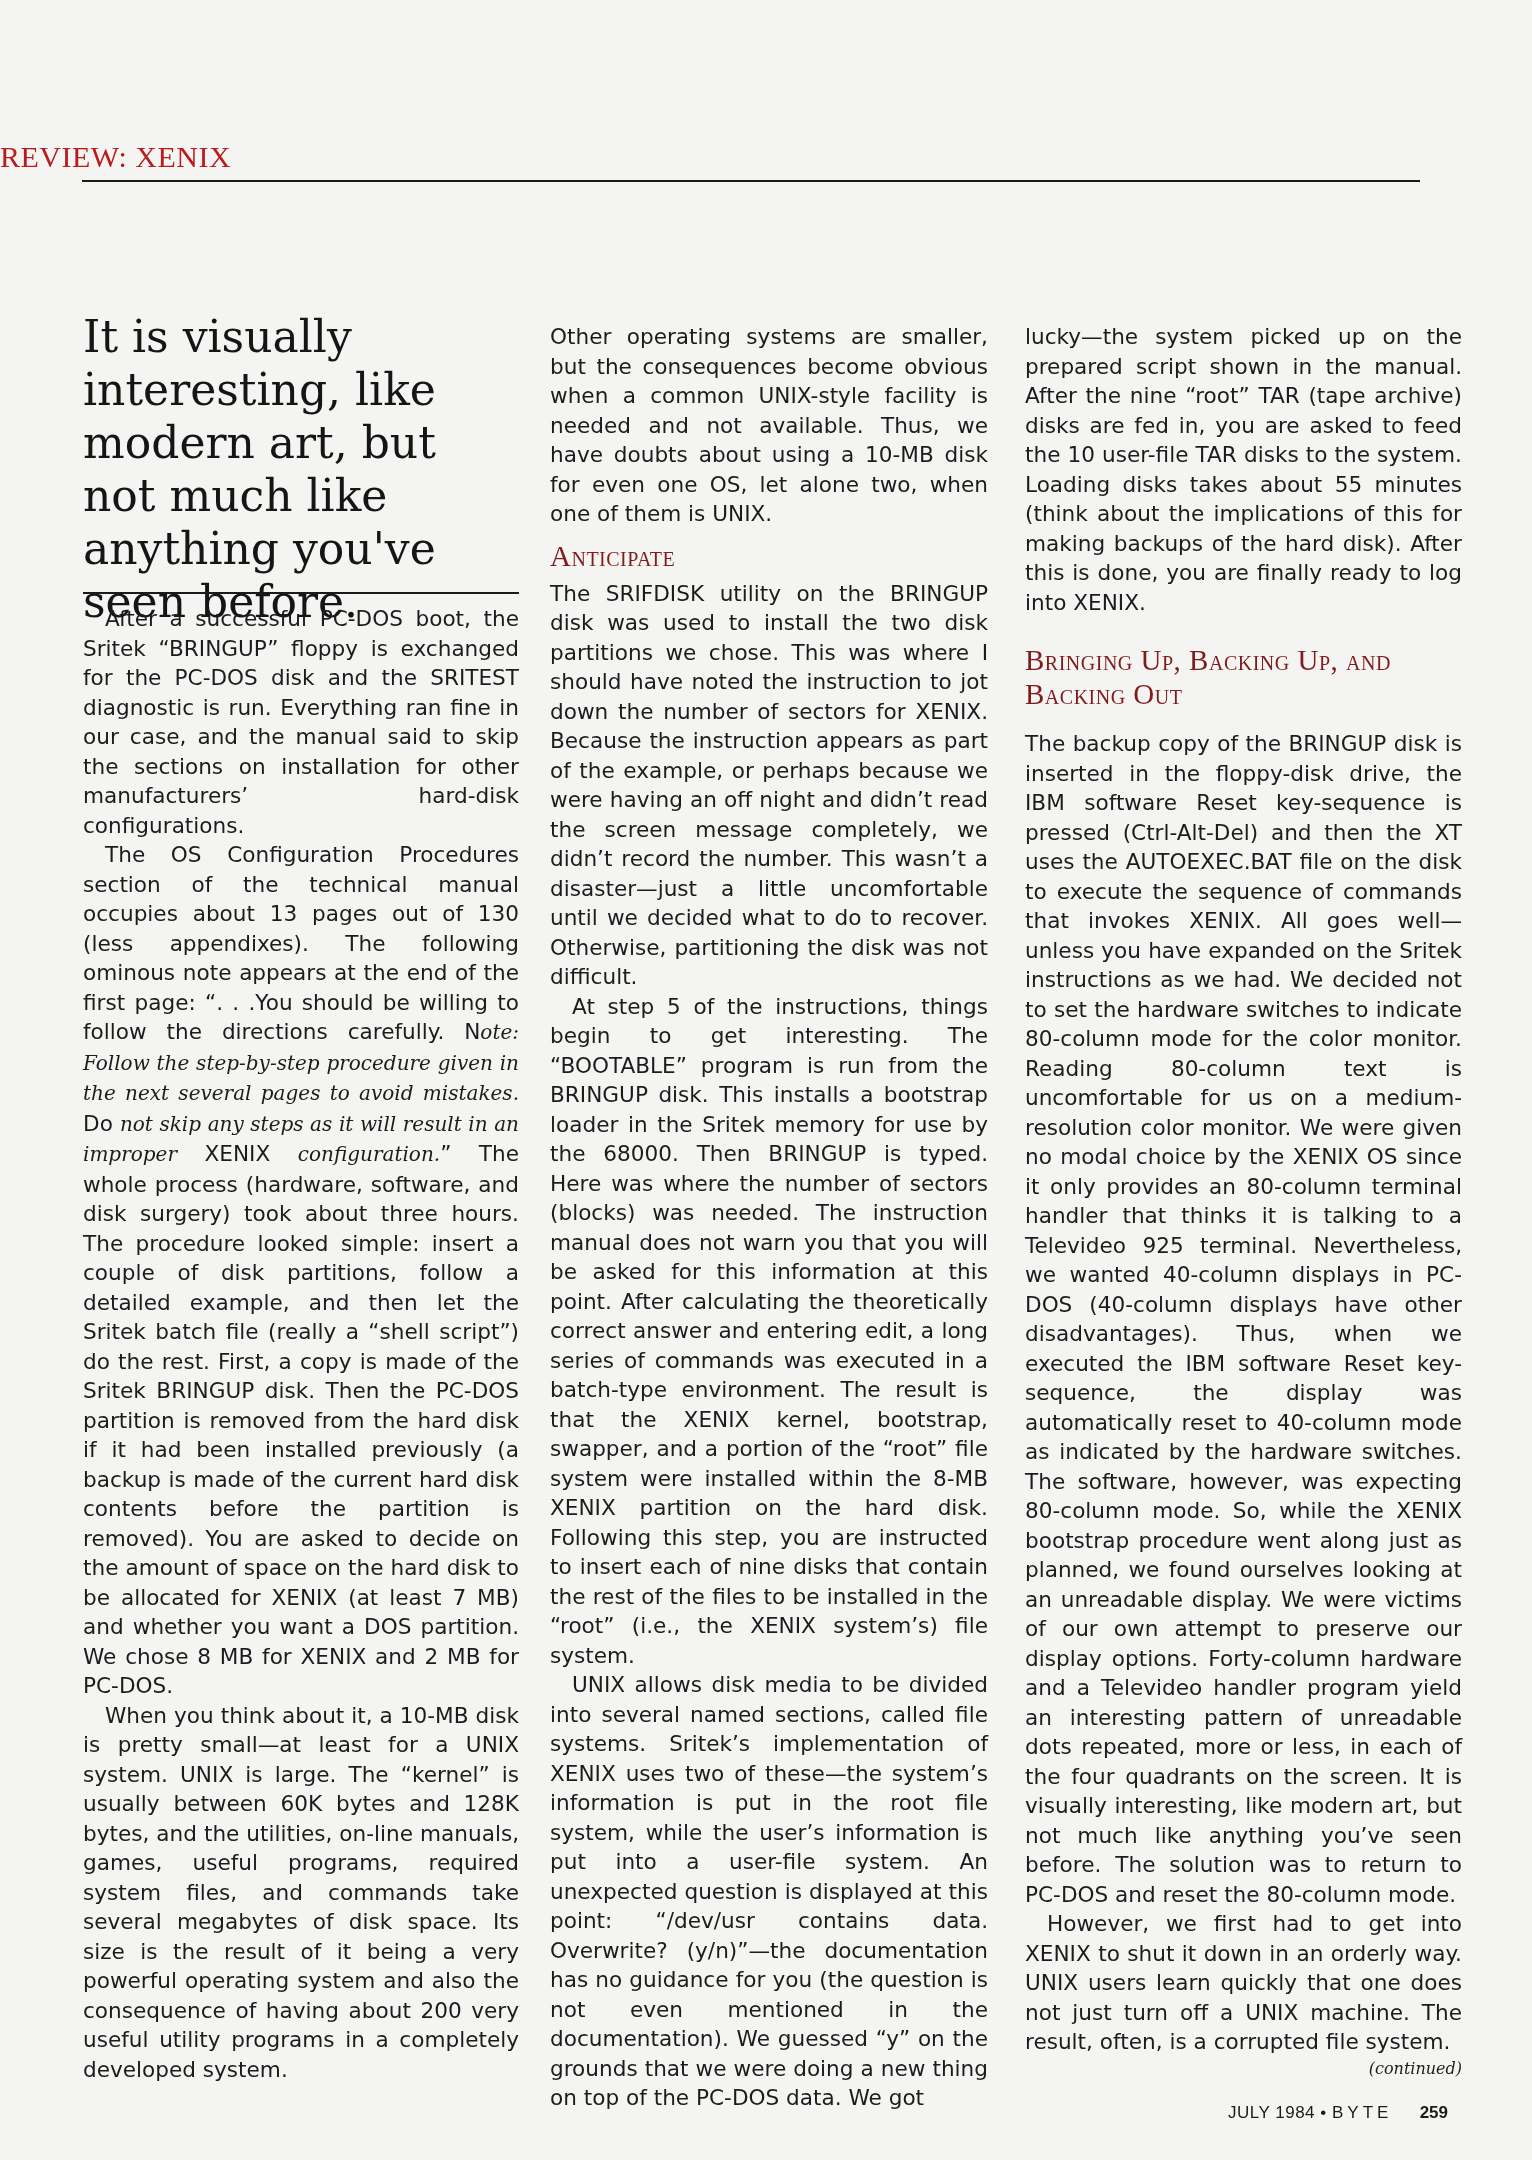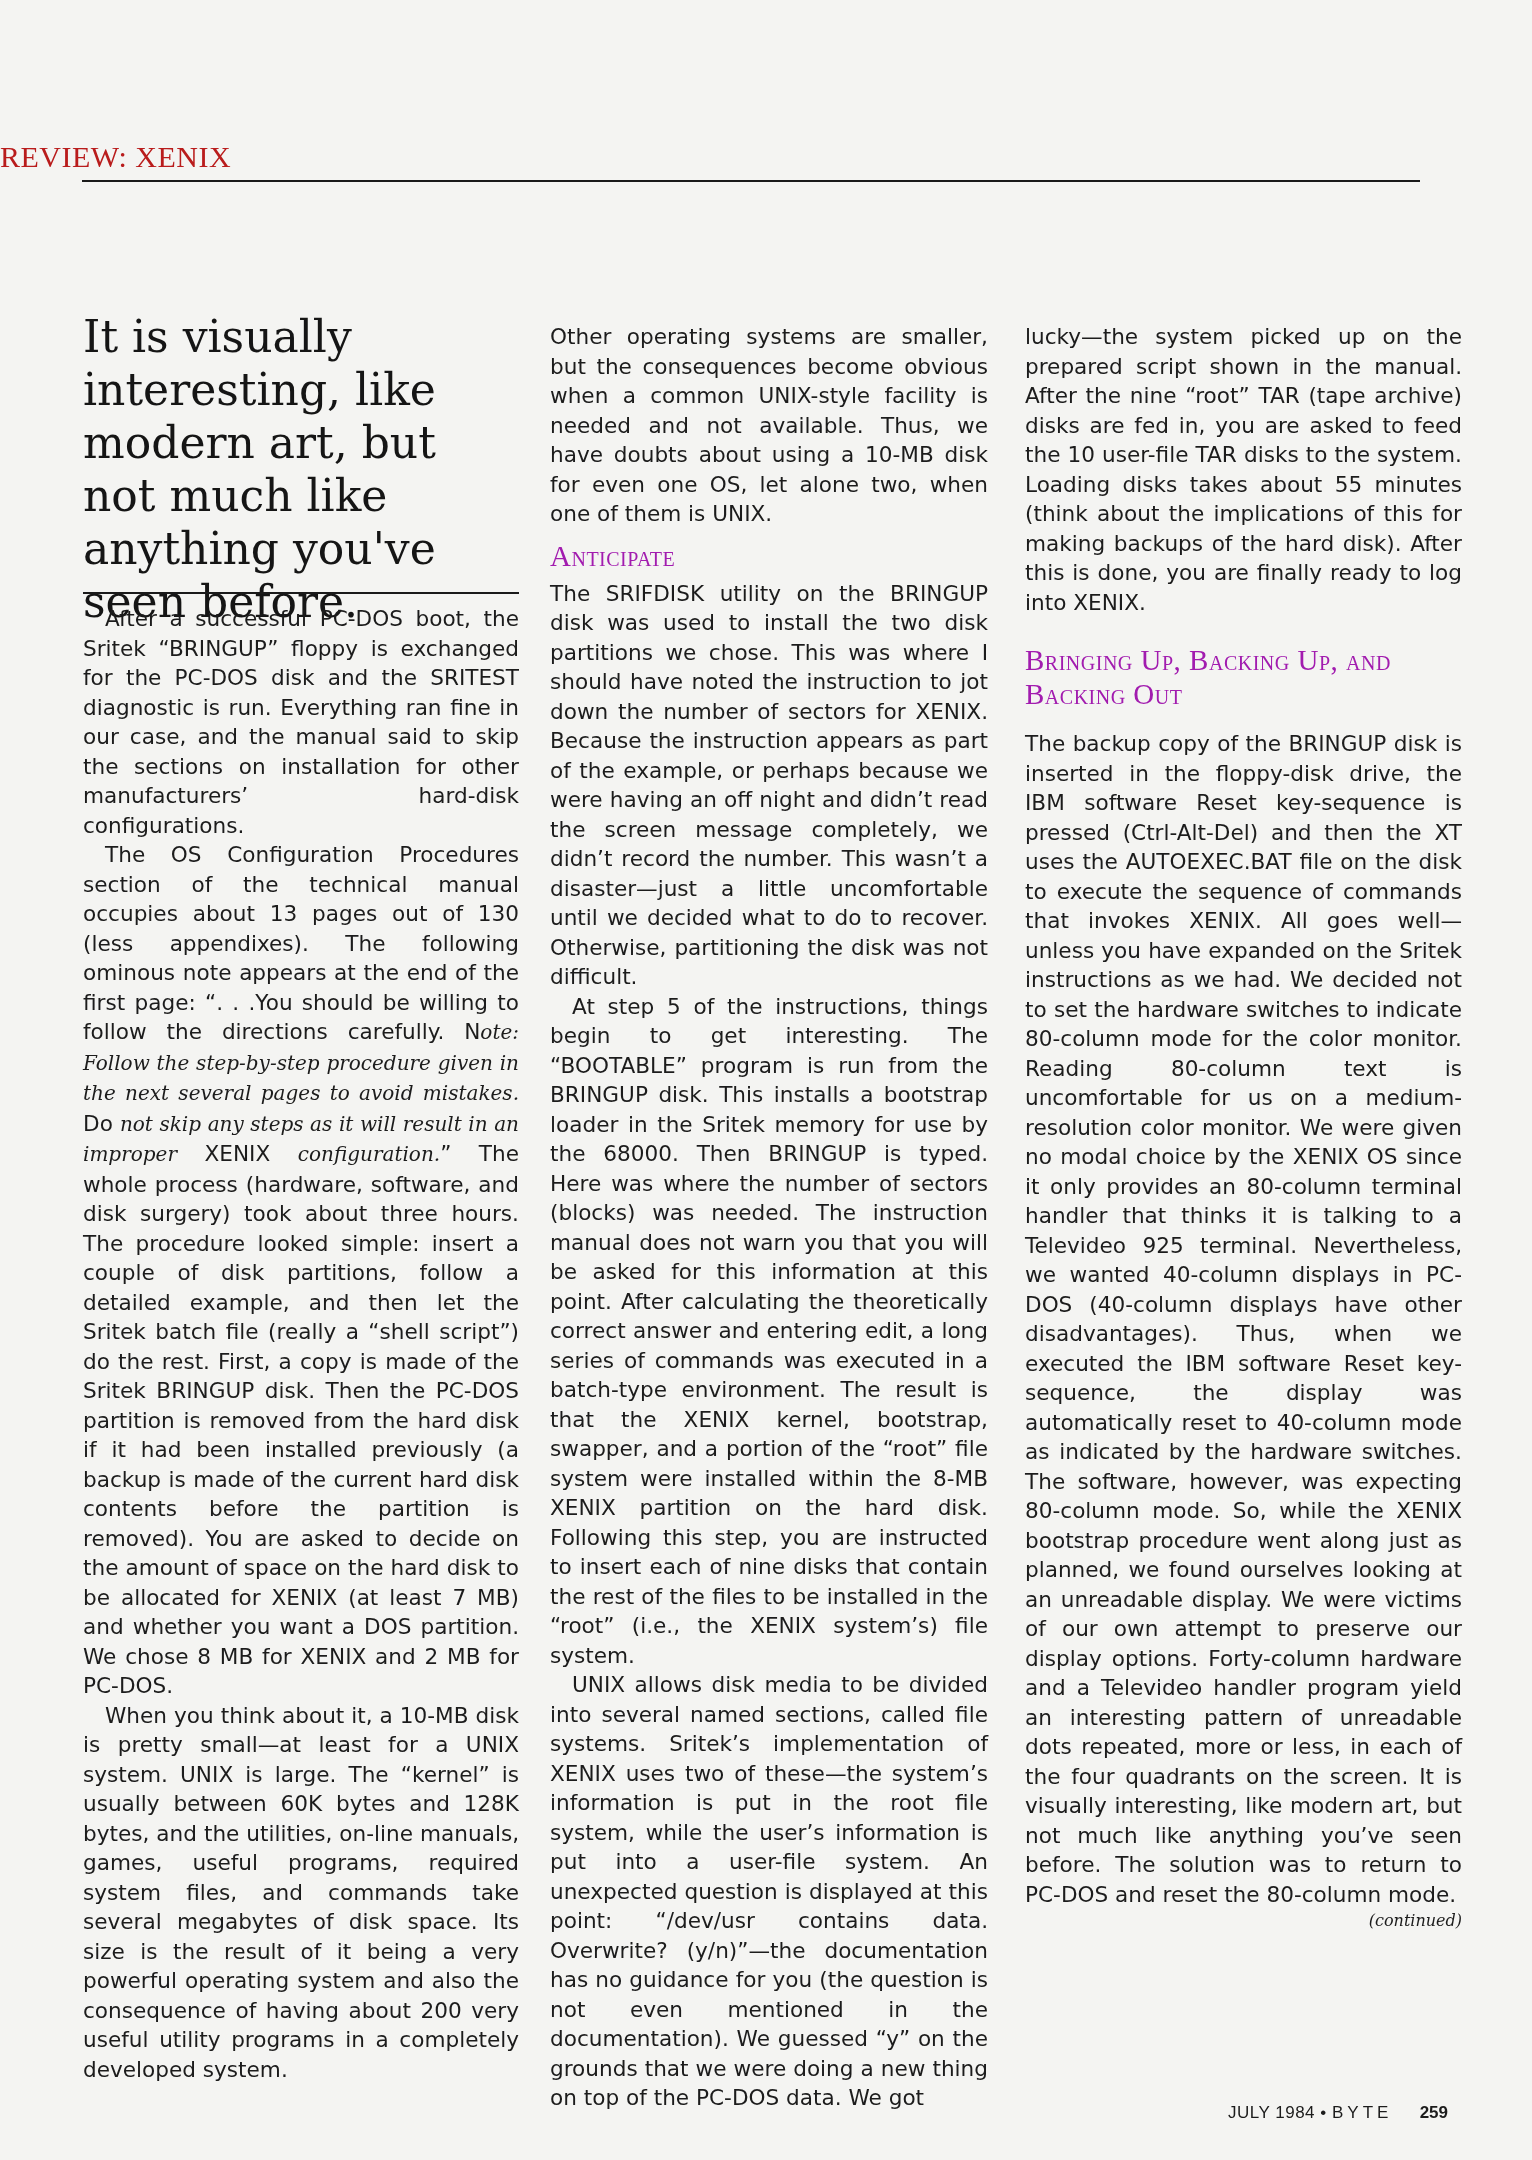--- a/index.html
+++ b/index.html
@@ -42,21 +42,21 @@
     position: absolute; left: 83px; top: 592px; width: 436px;
     height: 2px; background: #1a1a1a;
   }
   .col1 { top: 604px; }
   .subhead {
     font-family: "Liberation Serif", serif;
     font-variant: small-caps;
     font-size: 29px; line-height: 34px;
     margin: 10px 0 6px 0;
     text-align: left;
-    color: #a21caf;
+    color: #7f1d1d;
     letter-spacing: 0.5px;
   }
   .subhead.big { margin-top: 26px; margin-bottom: 18px; }
   .it { font-family: "DejaVu Serif", serif; font-style: italic; font-size: 20px; }
   .continued {
     text-align: right;
     font-family: "DejaVu Serif", serif; font-style: italic;
     font-size: 16px; line-height: 24px;
   }
   .folio {
@@ -87,20 +87,21 @@
   <div class="subhead">Anticipate</div>
   <p>The SRIFDISK utility on the BRINGUP disk was used to install the two disk partitions we chose. This was where I should have noted the instruction to jot down the number of sectors for XENIX. Because the instruction appears as part of the example, or perhaps because we were having an off night and didn’t read the screen message completely, we didn’t record the number. This wasn’t a disaster—just a little uncomfortable until we decided what to do to recover. Otherwise, partitioning the disk was not difficult.</p>
   <p class="indent">At step 5 of the instructions, things begin to get interesting. The “BOOTABLE” program is run from the BRINGUP disk. This installs a bootstrap loader in the Sritek memory for use by the 68000. Then BRINGUP is typed. Here was where the number of sectors (blocks) was needed. The instruction manual does not warn you that you will be asked for this information at this point. After calculating the theoretically correct answer and entering edit, a long series of commands was executed in a batch-type environment. The result is that the XENIX kernel, bootstrap, swapper, and a portion of the “root” file system were installed within the 8-MB XENIX partition on the hard disk. Following this step, you are instructed to insert each of nine disks that contain the rest of the files to be installed in the “root” (i.e., the XENIX system’s) file system.</p>
   <p class="indent">UNIX allows disk media to be divided into several named sections, called file systems. Sritek’s implementation of XENIX uses two of these—the system’s information is put in the root file system, while the user’s information is put into a user-file system. An unexpected question is displayed at this point: “/dev/usr contains data. Overwrite? (y/n)”—the documentation has no guidance for you (the question is not even mentioned in the documentation). We guessed “y” on the grounds that we were doing a new thing on top of the PC-DOS data. We got</p>
 </div>
 
 <div class="col col3">
   <p>lucky—the system picked up on the prepared script shown in the manual. After the nine “root” TAR (tape archive) disks are fed in, you are asked to feed the 10 user-file TAR disks to the system. Loading disks takes about 55 minutes (think about the implications of this for making backups of the hard disk). After this is done, you are finally ready to log into XENIX.</p>
   <div class="subhead big">Bringing Up, Backing Up, and Backing Out</div>
   <p>The backup copy of the BRINGUP disk is inserted in the floppy-disk drive, the IBM software Reset key-sequence is pressed (Ctrl-Alt-Del) and then the XT uses the AUTOEXEC.BAT file on the disk to execute the sequence of commands that invokes XENIX. All goes well—unless you have expanded on the Sritek instructions as we had. We decided not to set the hardware switches to indicate 80-column mode for the color monitor. Reading 80-column text is uncomfortable for us on a medium-resolution color monitor. We were given no modal choice by the XENIX OS since it only provides an 80-column terminal handler that thinks it is talking to a Televideo 925 terminal. Nevertheless, we wanted 40-column displays in PC-DOS (40-column displays have other disadvantages). Thus, when we executed the IBM software Reset key-sequence, the display was automatically reset to 40-column mode as indicated by the hardware switches. The software, however, was expecting 80-column mode. So, while the XENIX bootstrap procedure went along just as planned, we found ourselves looking at an unreadable display. We were victims of our own attempt to preserve our display options. Forty-column hardware and a Televideo handler program yield an interesting pattern of unreadable dots repeated, more or less, in each of the four quadrants on the screen. It is visually interesting, like modern art, but not much like anything you’ve seen before. The solution was to return to PC-DOS and reset the 80-column mode.</p>
+  <p class="indent">However, we first had to get into XENIX to shut it down in an orderly way. UNIX users learn quickly that one does not just turn off a UNIX machine. The result, often, is a corrupted file system.</p>
   <div class="continued">(continued)</div>
 </div>
 
 <div class="folio">
   <span>JULY 1984</span>
   <span>•</span>
   <span class="mag">BYTE</span>
   <span class="page">259</span>
 </div>
 

